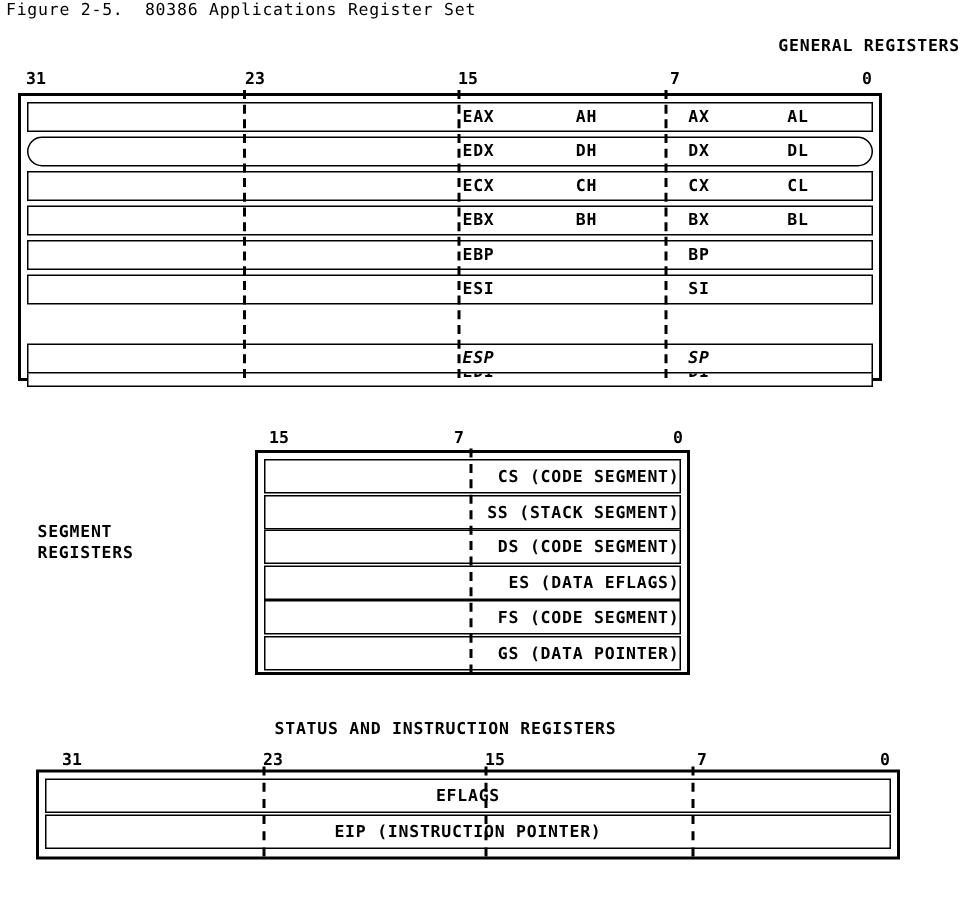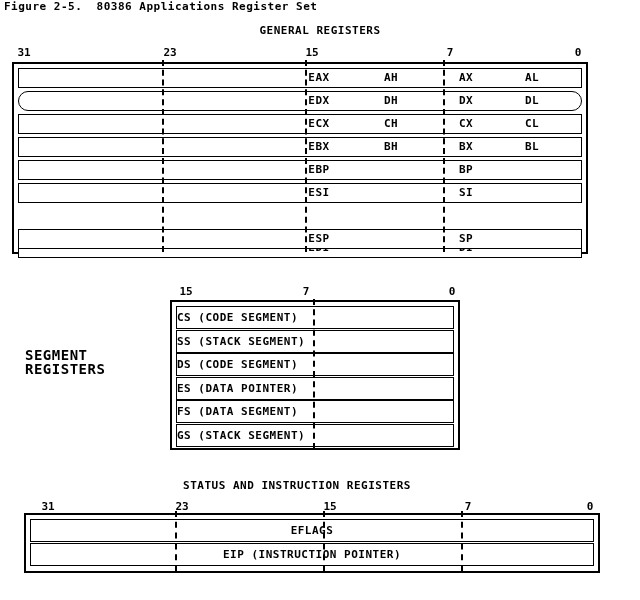--- a/index.html
+++ b/index.html
@@ -14,21 +14,21 @@
     font-family: "DejaVu Sans Mono", "Liberation Mono", monospace;
     color: #000000;
     overflow: hidden;
   }
 
   .fig-title {
     position: absolute;
     left: 4px;
     top: 0px;
     font-size: 11px;
-    font-weight: bold;
+    font-weight: normal;
     letter-spacing: 0.5px;
     white-space: pre;
   }
 
   .section-title {
     position: absolute;
     font-size: 11px;
     font-weight: bold;
     letter-spacing: 0.5px;
     white-space: pre;
@@ -100,32 +100,32 @@
     background: #fff;
   }
   .seg-row {
     position: absolute;
     left: 4px;
     width: 278px;
     height: 23px;
     border: 1px solid #000;
     box-sizing: border-box;
     background: #fff;
-    text-align: left;
+    text-align: right;
     font-size: 11px;
     font-weight: bold;
     letter-spacing: 0.5px;
     line-height: 21px;
     white-space: pre;
   }
   .seg-label {
     position: absolute;
     left: 25px;
     top: 348px;
-    font-size: 14px;
+    font-size: 11px;
     font-weight: bold;
     letter-spacing: 0.5px;
     white-space: pre;
     line-height: 14px;
   }
 
   
   .sta-frame {
     position: absolute;
     left: 24px;
@@ -150,21 +150,21 @@
     letter-spacing: 0.5px;
     line-height: 21px;
     white-space: pre;
   }
 </style>
 </head>
 <body>
 
 <div class="fig-title">Figure 2-5.  80386 Applications Register Set</div>
 
-<div class="section-title" style="left:0;top:24px;width:640px;">GENERAL REGISTERS</div>
+<div class="section-title" style="left:0;top:24px;width:640px;text-align:right;">GENERAL REGISTERS</div>
 
 <div class="ruler" id="gen-ruler" style="left:0;top:46px;width:640px;height:14px;"><span style="left: 24px;">31</span><span style="left: 170px;">23</span><span style="left: 312px;">15</span><span style="left: 450px;">7</span><span style="left: 578px;">0</span></div>
 
 <div class="gen-frame">
   <div id="gen-rows">
       <div class="gen-row" style="top: 4px;">
         <div class="cell c-e">EAX</div>
         <div class="cell c-h">AH</div>
         <div class="cell c-x">AX</div>
         <div class="cell c-l">AL</div>
@@ -192,43 +192,43 @@
         <div class="cell c-x">BP</div>
       </div>
       <div class="gen-row" style="top: 119px; padding-left: 12px;">
         <div class="cell c-e">ESI</div>
         <div class="cell c-x">SI</div>
       </div>
       <div class="gen-row" style="top: 142px; margin-top: 32px;">
         <div class="cell c-e">EDI</div>
         <div class="cell c-x">DI</div>
       </div>
-      <div class="gen-row" style="top: 165px;">
+      <div class="gen-row" style="top: 165px; font-style: italic;">
         <div class="cell c-e">ESP</div>
         <div class="cell c-x">SP</div>
       </div>
     </div>
 </div>
 
 <div class="dash" style="left:162px;top:60px;height:192px;"></div>
 <div class="dash" style="left:305px;top:60px;height:192px;"></div>
 <div class="dash" style="left:443px;top:60px;height:192px;"></div>
 
 <div class="ruler" id="seg-ruler" style="left:0;top:285px;width:640px;height:14px;"><span style="left: 186px;">15</span><span style="left: 306px;">7</span><span style="left: 452px;">0</span></div>
 
 <div class="seg-label"><span id="seg-label-text">SEGMENT<br>REGISTERS</span></div>
 
 <div class="seg-frame">
   <div id="seg-rows">
       <div class="seg-row" style="top: 4px;">CS (CODE SEGMENT)</div>
       <div class="seg-row" style="top: 27.5px;">SS (STACK SEGMENT)</div>
       <div class="seg-row" style="top: 51px;">DS (CODE SEGMENT)</div>
-      <div class="seg-row" style="top: 74.5px;">ES (DATA POINTER)</div>
-      <div class="seg-row" style="top: 98px;">FS (DATA SEGMENT)</div>
-      <div class="seg-row" style="top: 121.5px;">GS (STACK SEGMENT)</div>
+      <div class="seg-row" style="top: 74.5px;">ES (DATA EFLAGS)</div>
+      <div class="seg-row" style="top: 98px;">FS (CODE SEGMENT)</div>
+      <div class="seg-row" style="top: 121.5px;">GS (DATA POINTER)</div>
     </div>
 </div>
 <div class="dash" style="left:313px;top:299px;height:150px;"></div>
 
 <div class="section-title" style="left:0;top:479px;width:594px;">STATUS AND INSTRUCTION REGISTERS</div>
 
 <div class="ruler" id="sta-ruler" style="left:0;top:500px;width:640px;height:14px;"><span style="left: 48px;">31</span><span style="left: 182px;">23</span><span style="left: 330px;">15</span><span style="left: 468px;">7</span><span style="left: 590px;">0</span></div>
 
 <div class="sta-frame">
   <div id="sta-rows">

